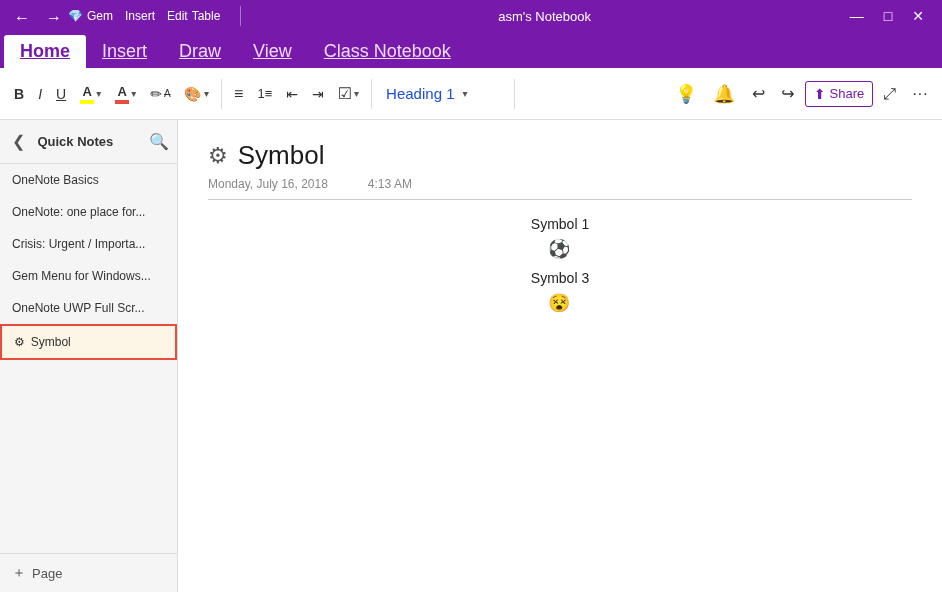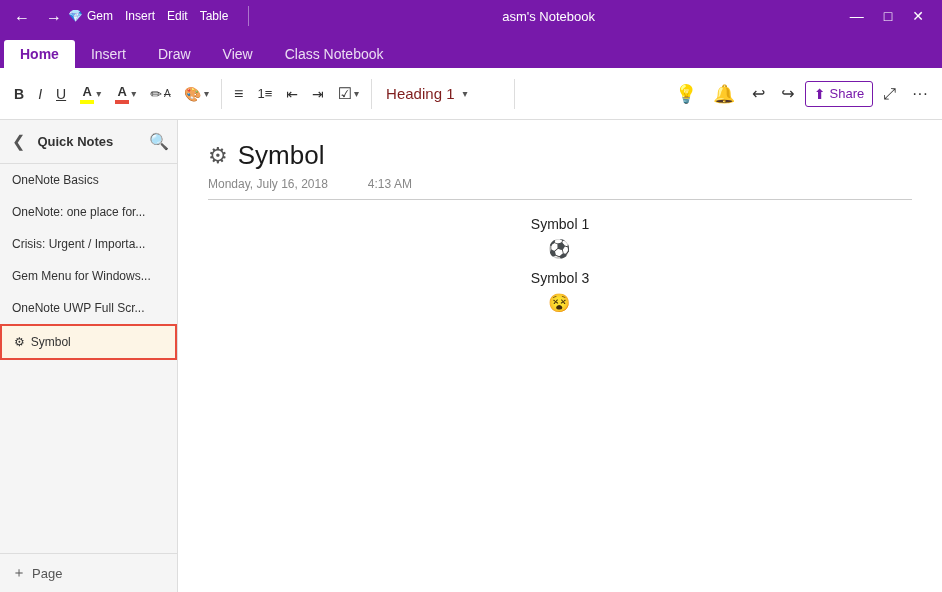--- a/index.html
+++ b/index.html
@@ -36,26 +36,27 @@
     
     .ribbon-tabs {
       height: 36px;
       background: #7719aa;
       display: flex;
       align-items: flex-end;
       padding: 0 4px;
     }
     .ribbon-tab {
       padding: 6px 16px;
-      font-size: 14px;
+      font-size: 18px;
       color: rgba(255,255,255,0.85);
       cursor: pointer;
       border-radius: 3px 3px 0 0;
       background: none;
       border: none;
+      text-decoration: underline;
     }
     .ribbon-tab.active {
       background: white;
       color: #7719aa;
       font-weight: 600;
     }
 
     
     .ribbon-toolbar {
       height: 52px;
@@ -201,21 +202,21 @@
 <div class="title-bar">
   <div class="title-bar-nav">
     <button>←</button>
     <button>→</button>
   </div>
   <div class="title-bar-gem">
     <span>💎</span>
     <span>Gem</span>
     <span style="margin-left:8px">Insert</span>
     <span style="margin-left:8px">Edit</span>
-    <span style="margin-left:8px">Table</span>
+    <span style="margin-left:0">Table</span>
   </div>
   <div class="title-bar-divider"></div>
   <div class="title-bar-center">
     <span>asm's Notebook</span>
   </div>
   <div class="title-bar-controls">
     <button>—</button>
     <button>□</button>
     <button class="close-btn">✕</button>
   </div>
@@ -284,21 +285,21 @@
     <span style="font-size:14px">⇥</span>
   </button>
   <button class="ribbon-btn">
     <span style="font-size:16px">☑</span>
     <span class="ribbon-dropdown">▾</span>
   </button>
 
   <div class="ribbon-separator"></div>
 
   <button class="heading-dropdown">
-    <span style="font-size:15px;color:#7f1d1d;font-weight:400">Heading 1</span>
+    <span style="font-size:15px;color:#1d4ed8;font-weight:400">Heading 1</span>
     <span style="font-size:10px;color:#555;margin-left:4px">▾</span>
   </button>
 
   <div class="ribbon-separator"></div>
 
   <div class="ribbon-right">
     <button style="font-size:18px; background:none; border:none; cursor:pointer; padding:4px 6px;">💡</button>
     <button style="font-size:18px; background:none; border:none; cursor:pointer; padding:4px 6px;">🔔</button>
     <button style="background:none;border:none;cursor:pointer;font-size:16px;padding:4px 6px;">↩</button>
     <button style="background:none;border:none;cursor:pointer;font-size:16px;padding:4px 6px;">↪</button>

